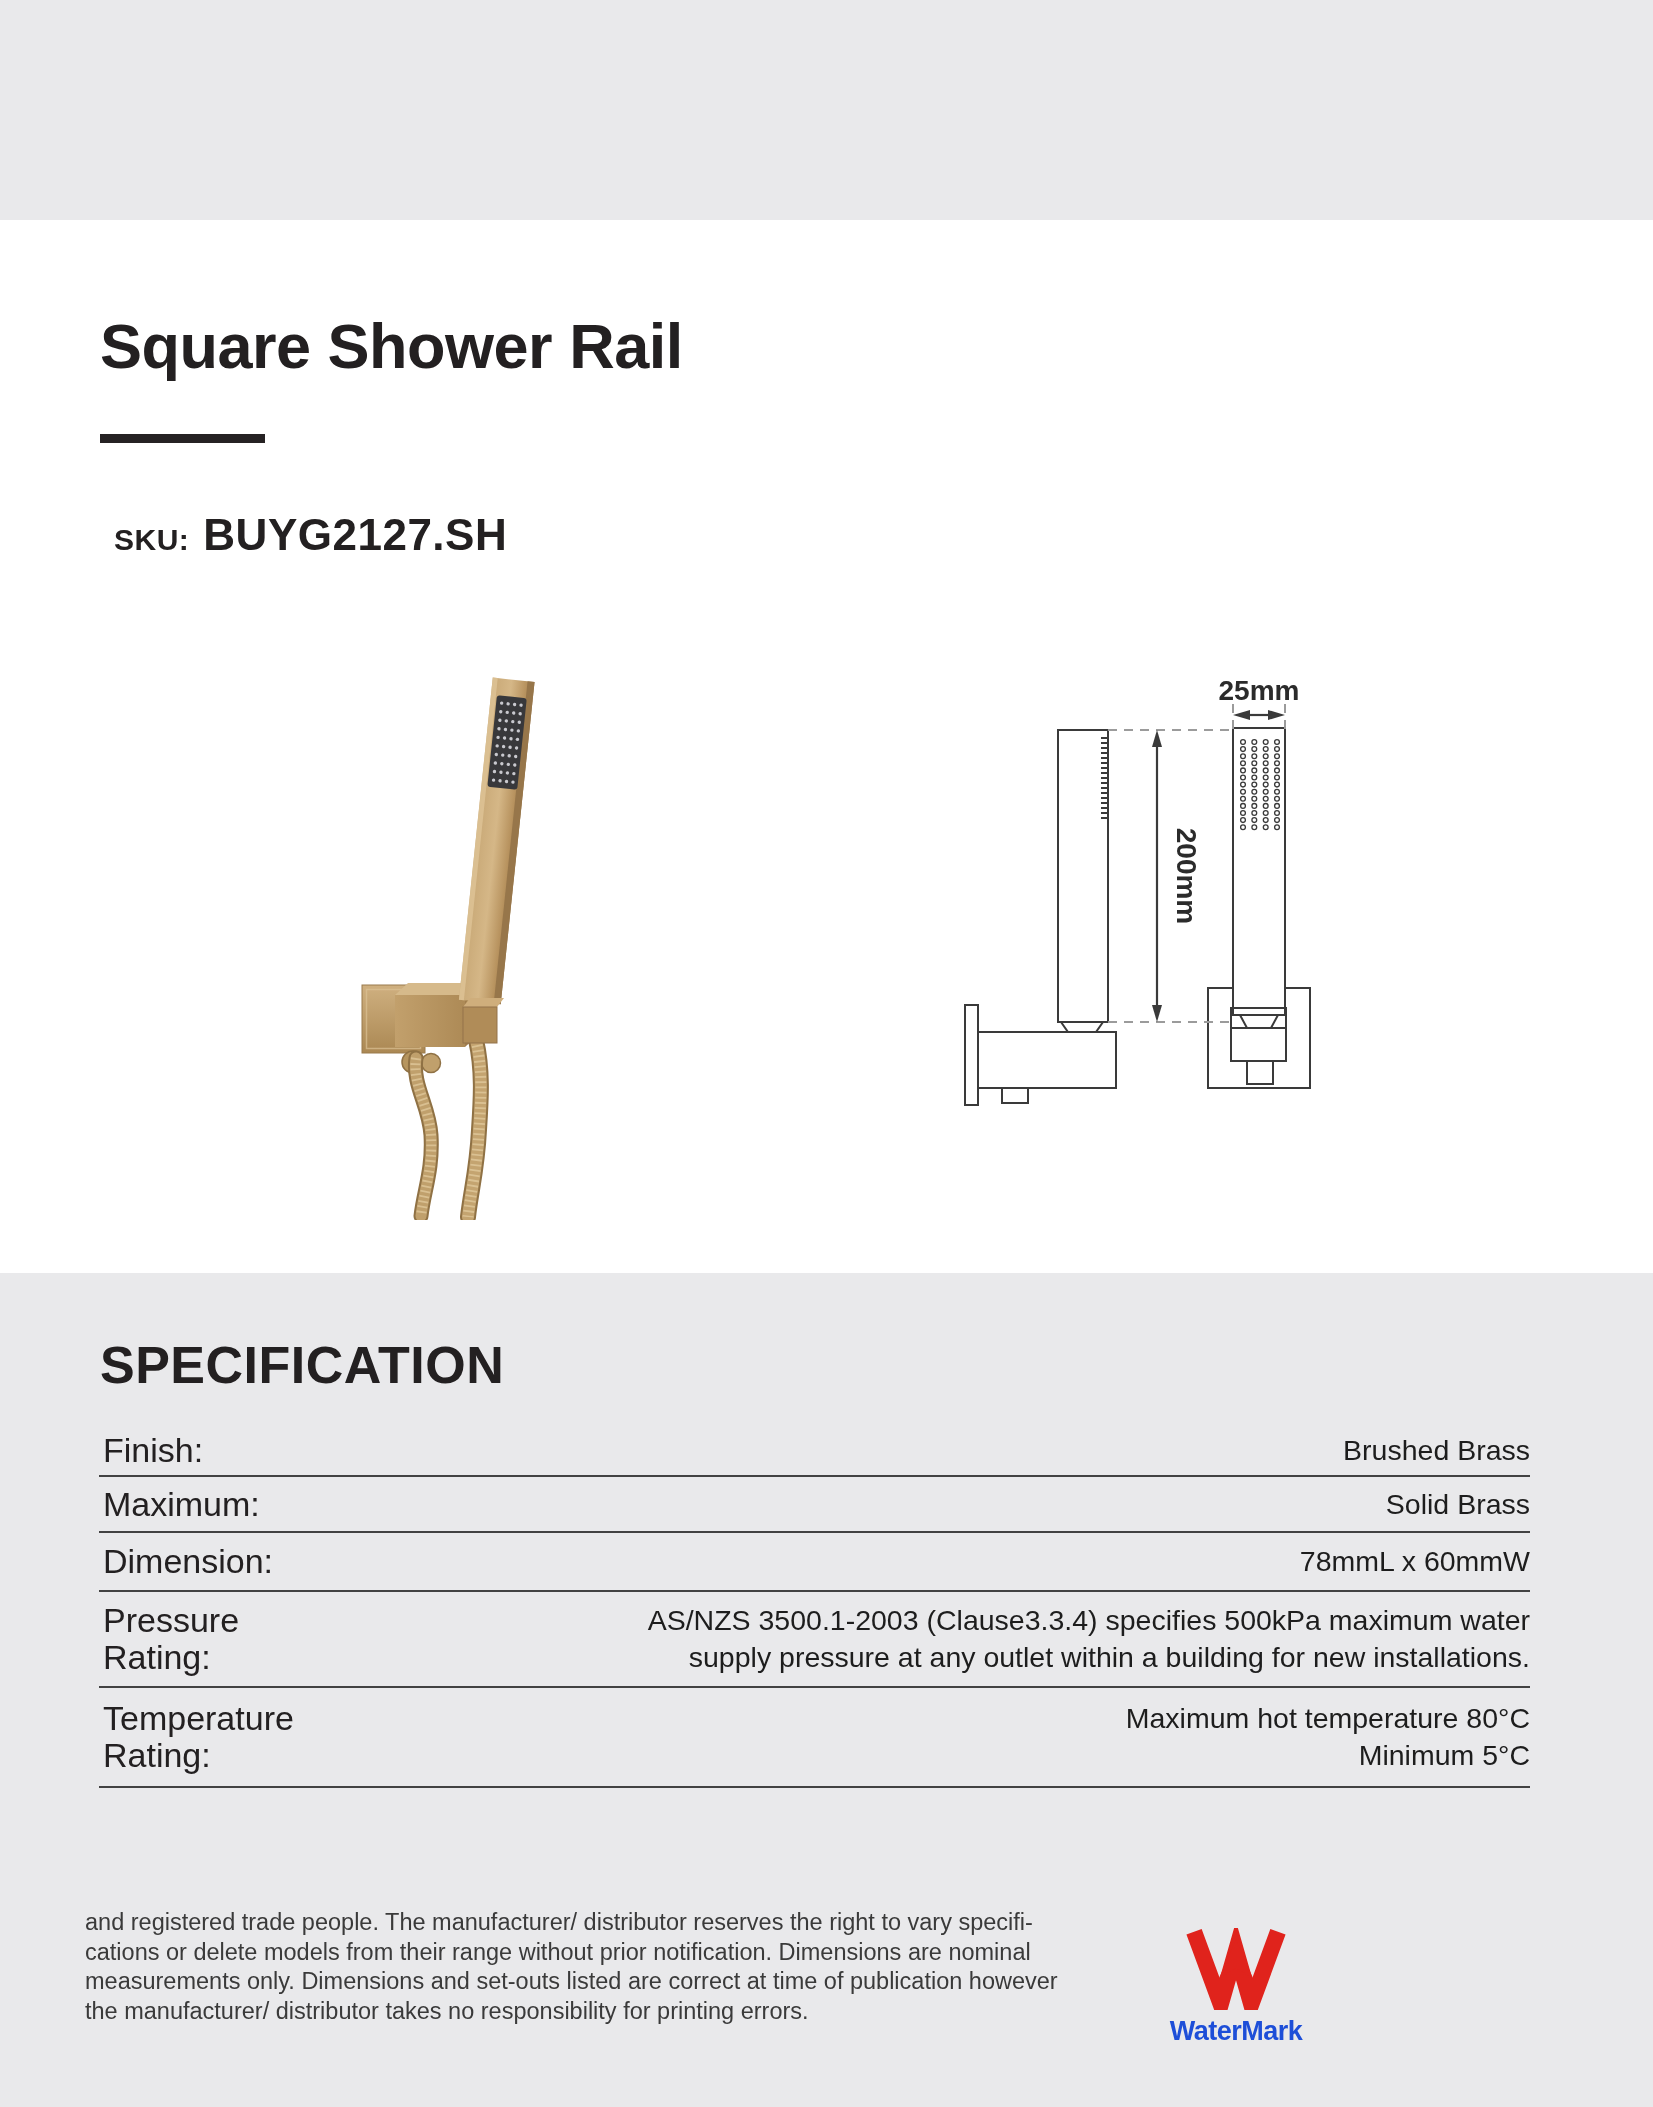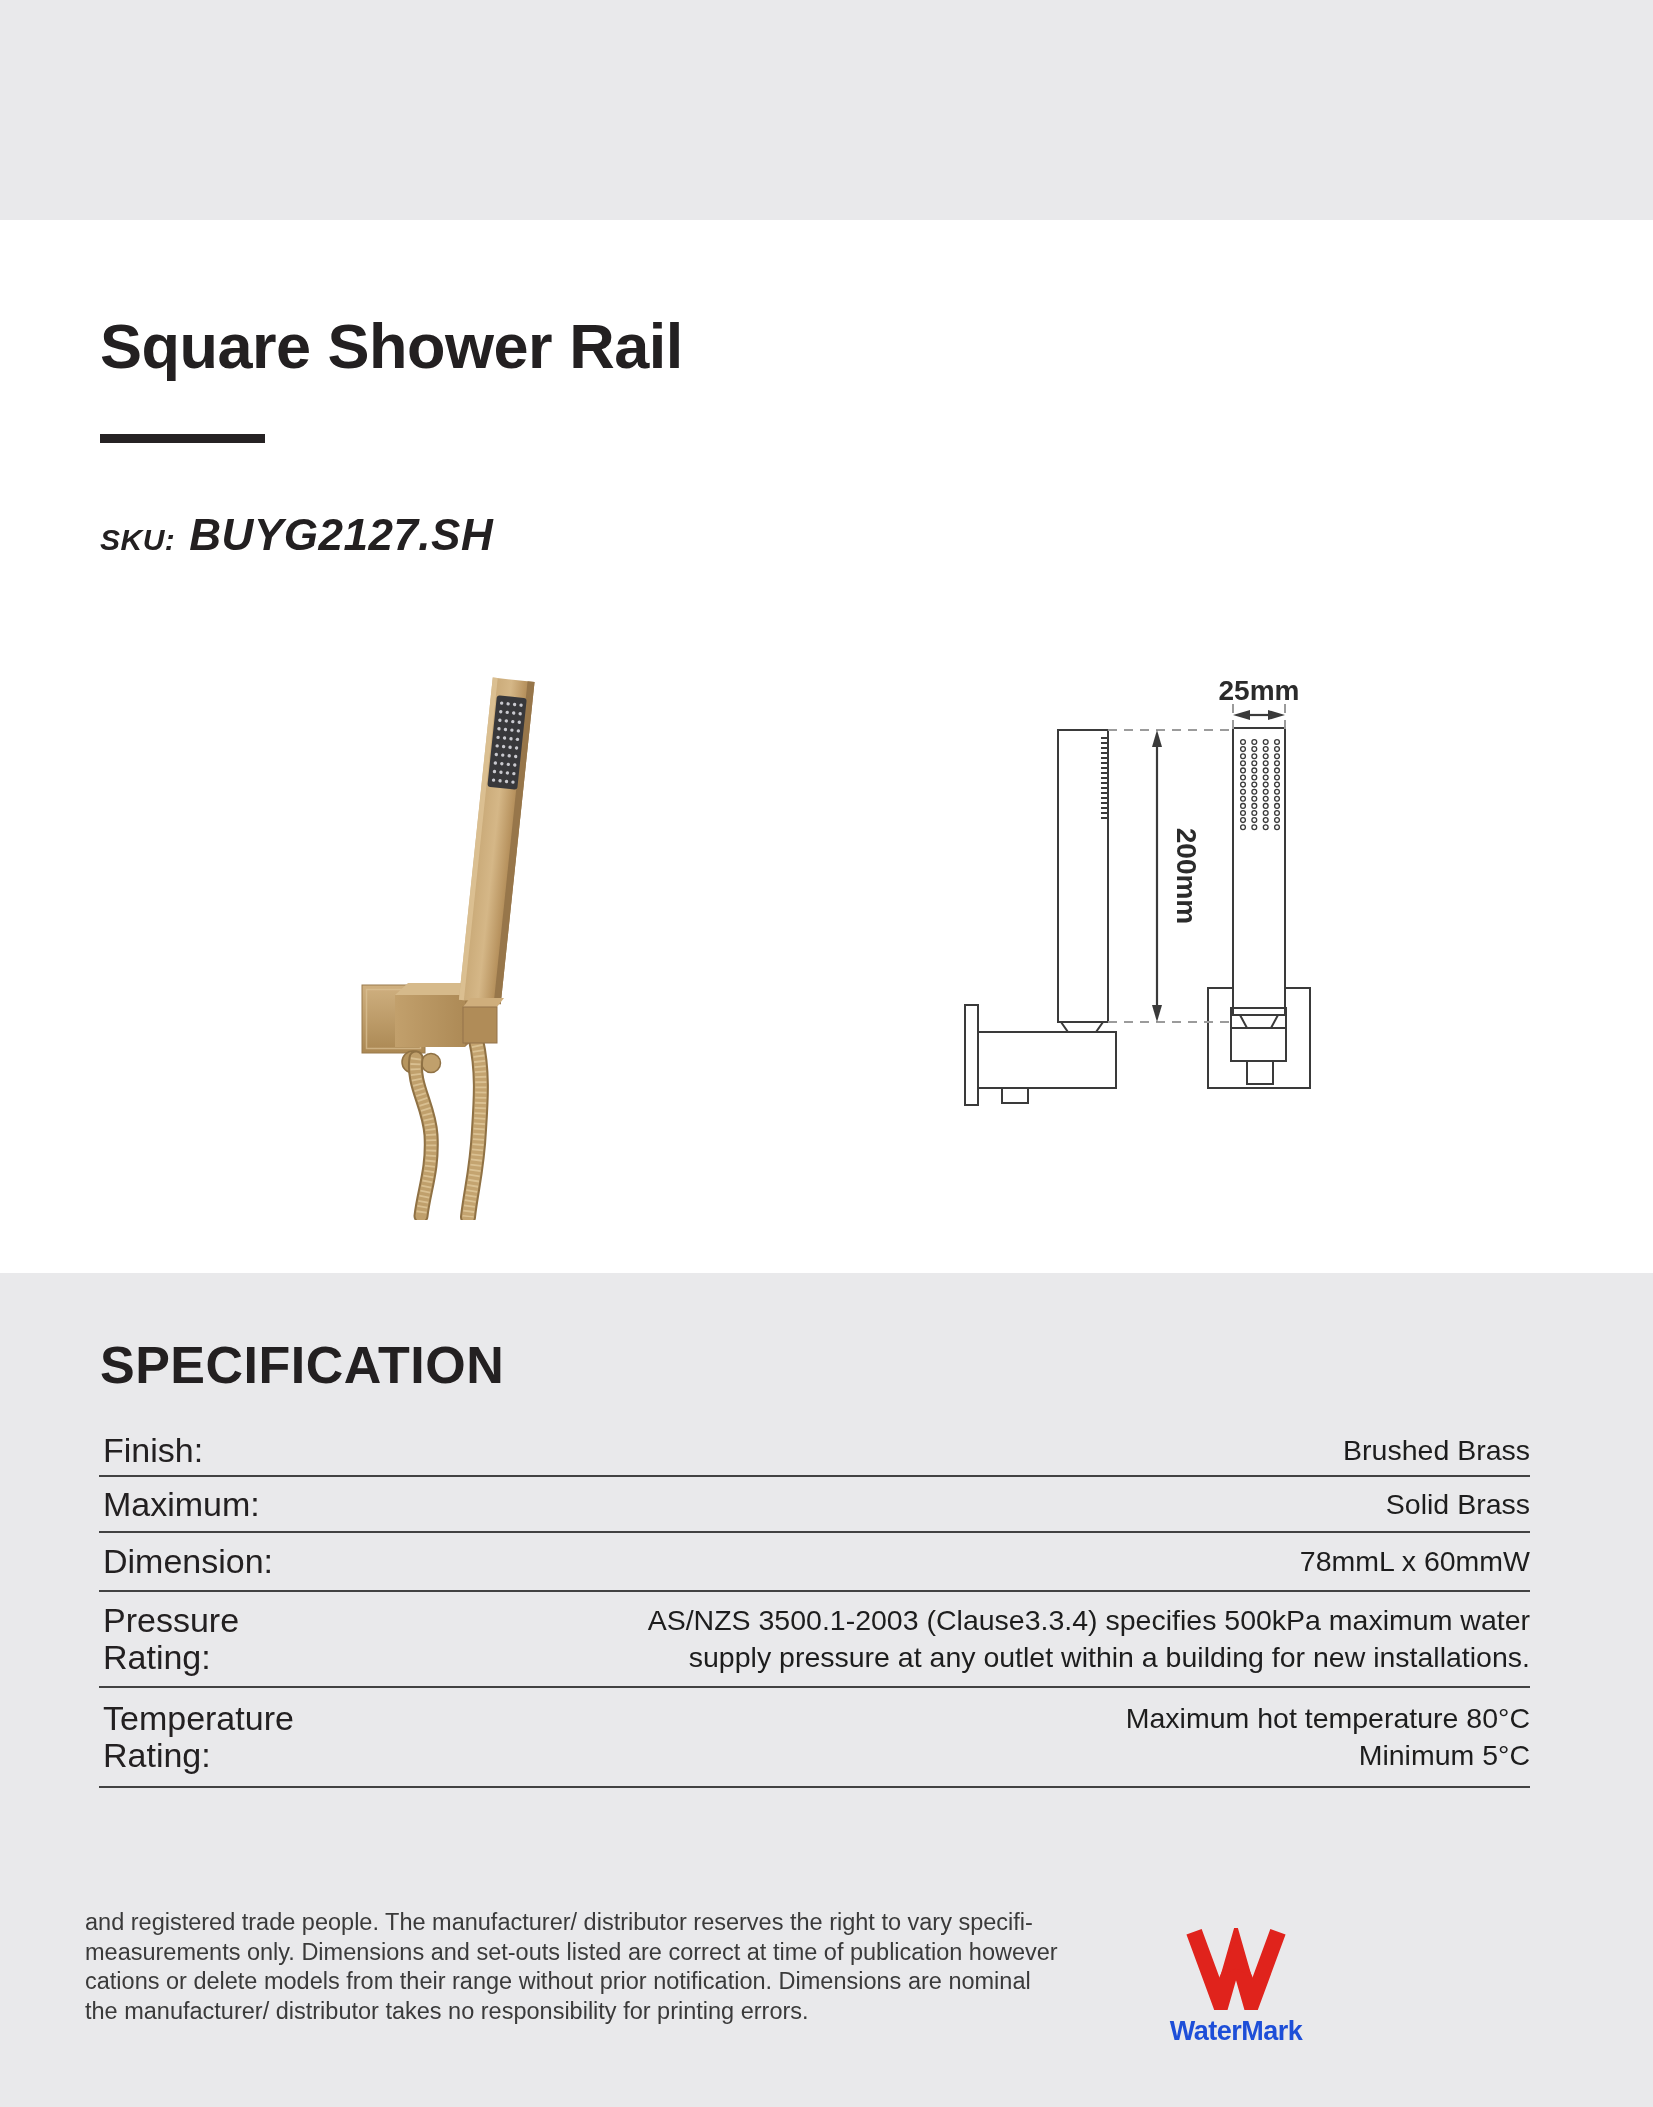--- a/index.html
+++ b/index.html
@@ -4,21 +4,21 @@
 <style>
   html,body{margin:0;padding:0;background:#fff;}
   .page{
     position:relative;width:1653px;height:2107px;background:#ffffff;overflow:hidden;
     font-family:"Liberation Sans","DejaVu Sans",sans-serif;color:#232021;
   }
   .top-band{position:absolute;left:0;top:0;width:100%;height:220px;background:#e9e9eb;}
   .page-title{position:absolute;left:100px;top:312px;font-size:63px;font-weight:bold;
     letter-spacing:-0.5px;line-height:1.1;color:#232021;}
   .title-underline{position:absolute;left:100px;top:434px;width:165px;height:9px;background:#262223;}
-  .sku-row{position:absolute;left:100px;top:513px;line-height:1;white-space:nowrap;font-style:italic;}
+  .sku-row{position:absolute;left:114px;top:513px;line-height:1;white-space:nowrap;}
   .sku-label{font-size:30px;font-weight:bold;letter-spacing:0.5px;}
   .sku-value{font-size:44px;font-weight:bold;margin-left:14px;letter-spacing:0.5px;}
   .photo{position:absolute;left:300px;top:650px;width:400px;height:570px;}
   .drawing{position:absolute;left:930px;top:620px;width:470px;height:560px;}
   .drawing text{font-family:"Liberation Sans","DejaVu Sans",sans-serif;font-weight:bold;}
   .spec-section{position:absolute;left:0;top:1273px;width:100%;height:834px;background:#e9e9eb;}
   .spec-heading{position:absolute;left:100px;top:62px;font-size:52px;font-weight:bold;
     letter-spacing:0.5px;color:#232021;}
   .spec-table{position:absolute;left:99px;top:152px;width:1431px;}
   .spec-row{display:flex;align-items:center;border-bottom:2px solid #424242;box-sizing:border-box;}
@@ -295,22 +295,22 @@
           </div>
           <div class="spec-value">
             <div>Maximum hot temperature 80°C</div>
             <div>Minimum 5°C</div>
           </div>
         </div>
       </div>
 
     <div class="disclaimer">
         <div>and registered trade people. The manufacturer/ distributor reserves the right to vary specifi-</div>
+        <div>cations or delete models from their range without prior notification. Dimensions are nominal</div>
         <div>measurements only. Dimensions and set-outs listed are correct at time of publication however</div>
-        <div>cations or delete models from their range without prior notification. Dimensions are nominal</div>
         <div>the manufacturer/ distributor takes no responsibility for printing errors.</div>
       </div>
 
     <div class="watermark">
       <svg width="110" height="82" viewBox="0 0 112 86">
         <path d="M12,4 L40,80 L56,24 L72,80 L100,4" fill="none" stroke="#e0231c" stroke-width="17" stroke-miterlimit="10"></path>
         <polygon points="56,12 74,53 56,42 38,53" fill="#e0231c"></polygon>
       </svg>
       <div class="watermark-text">WaterMark</div>
     </div>

